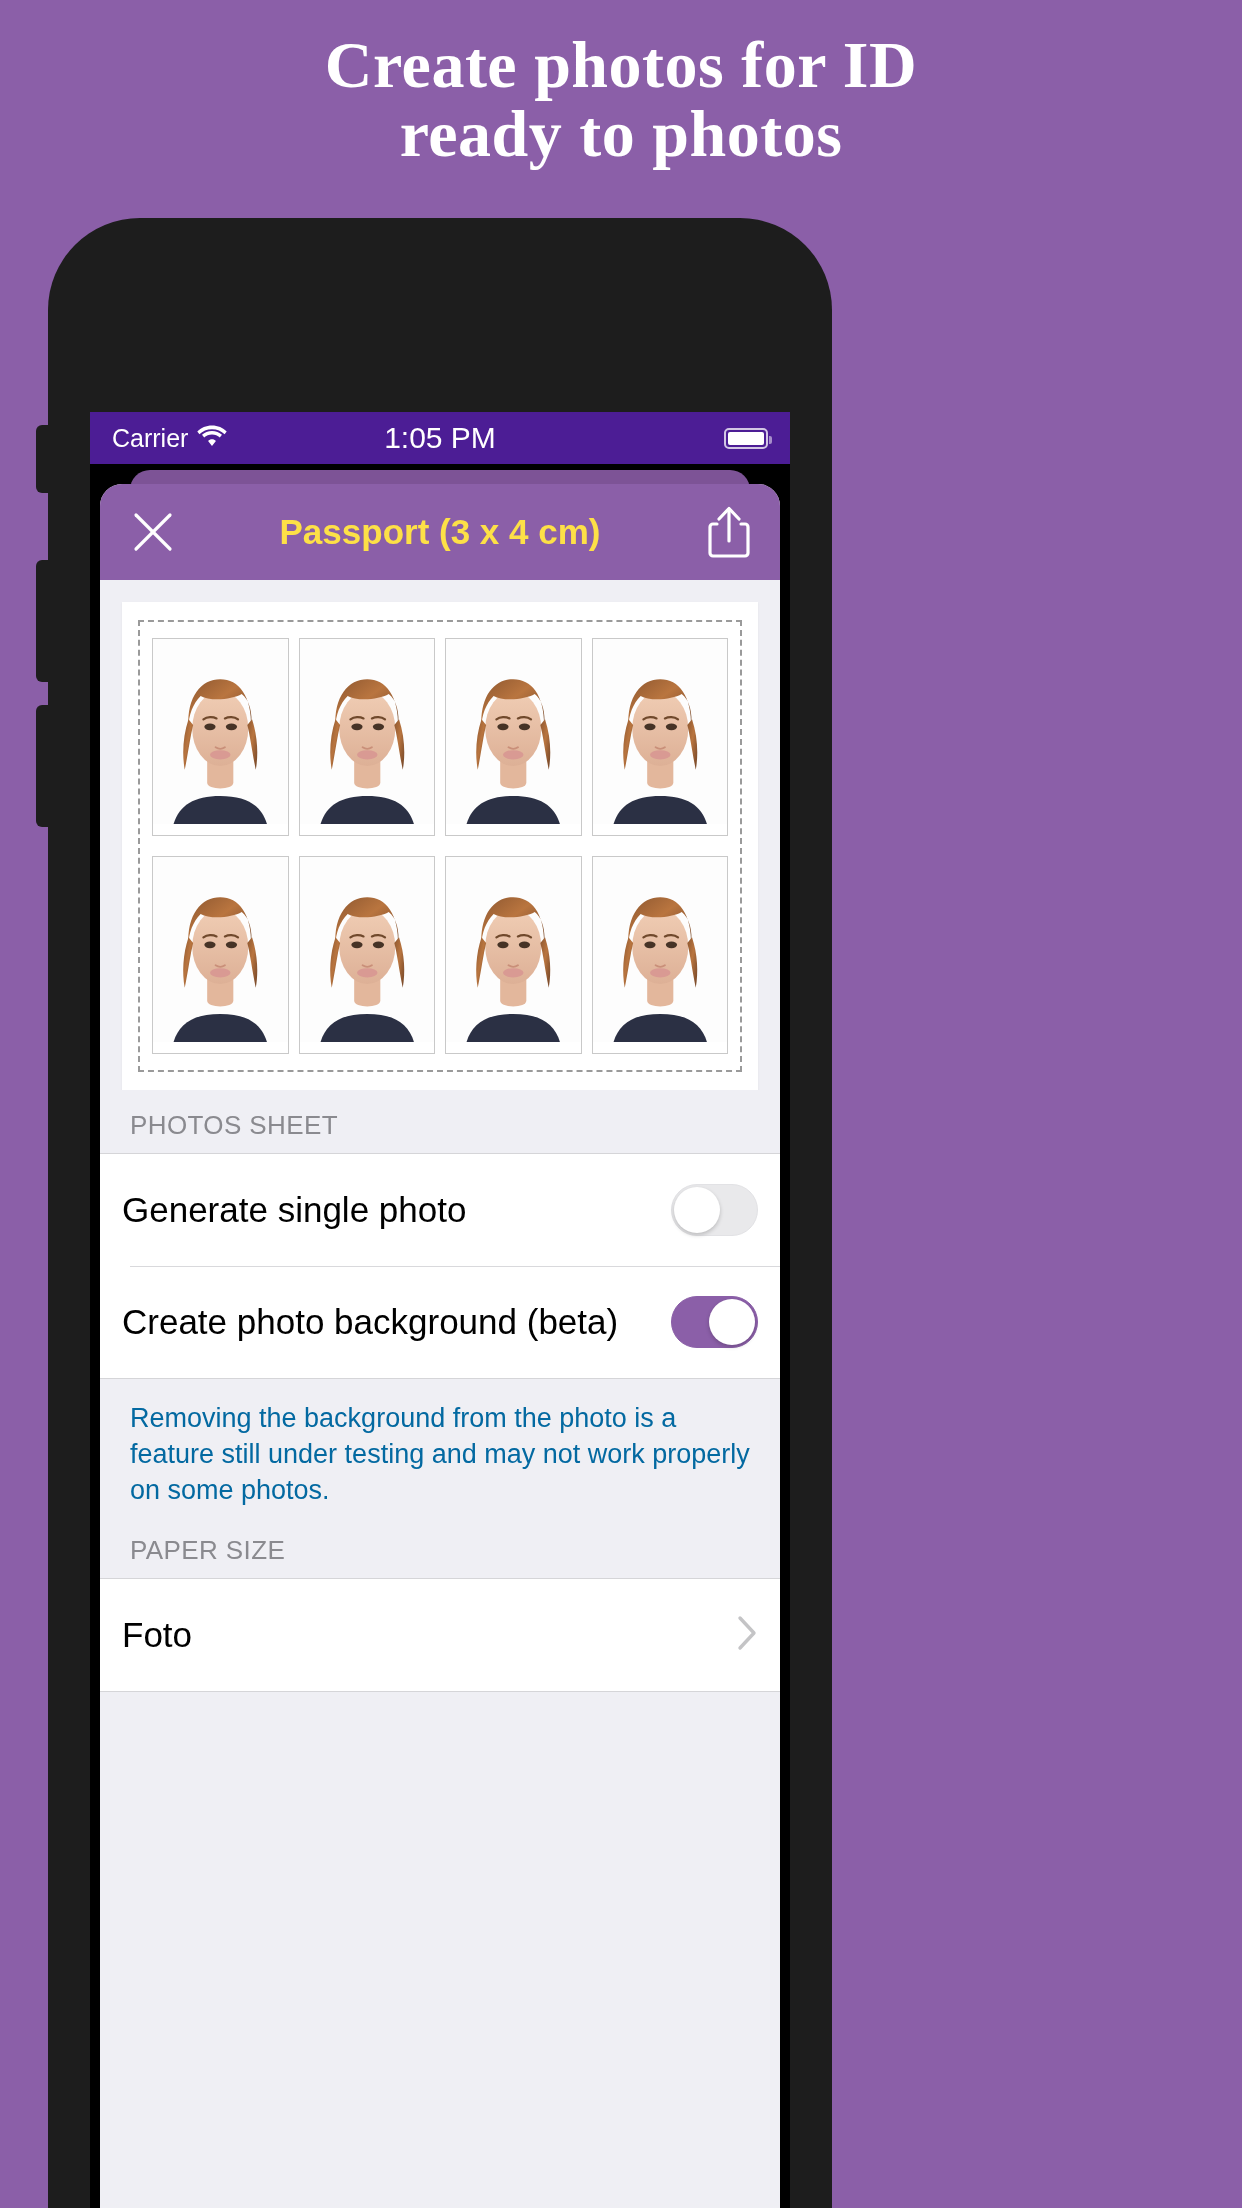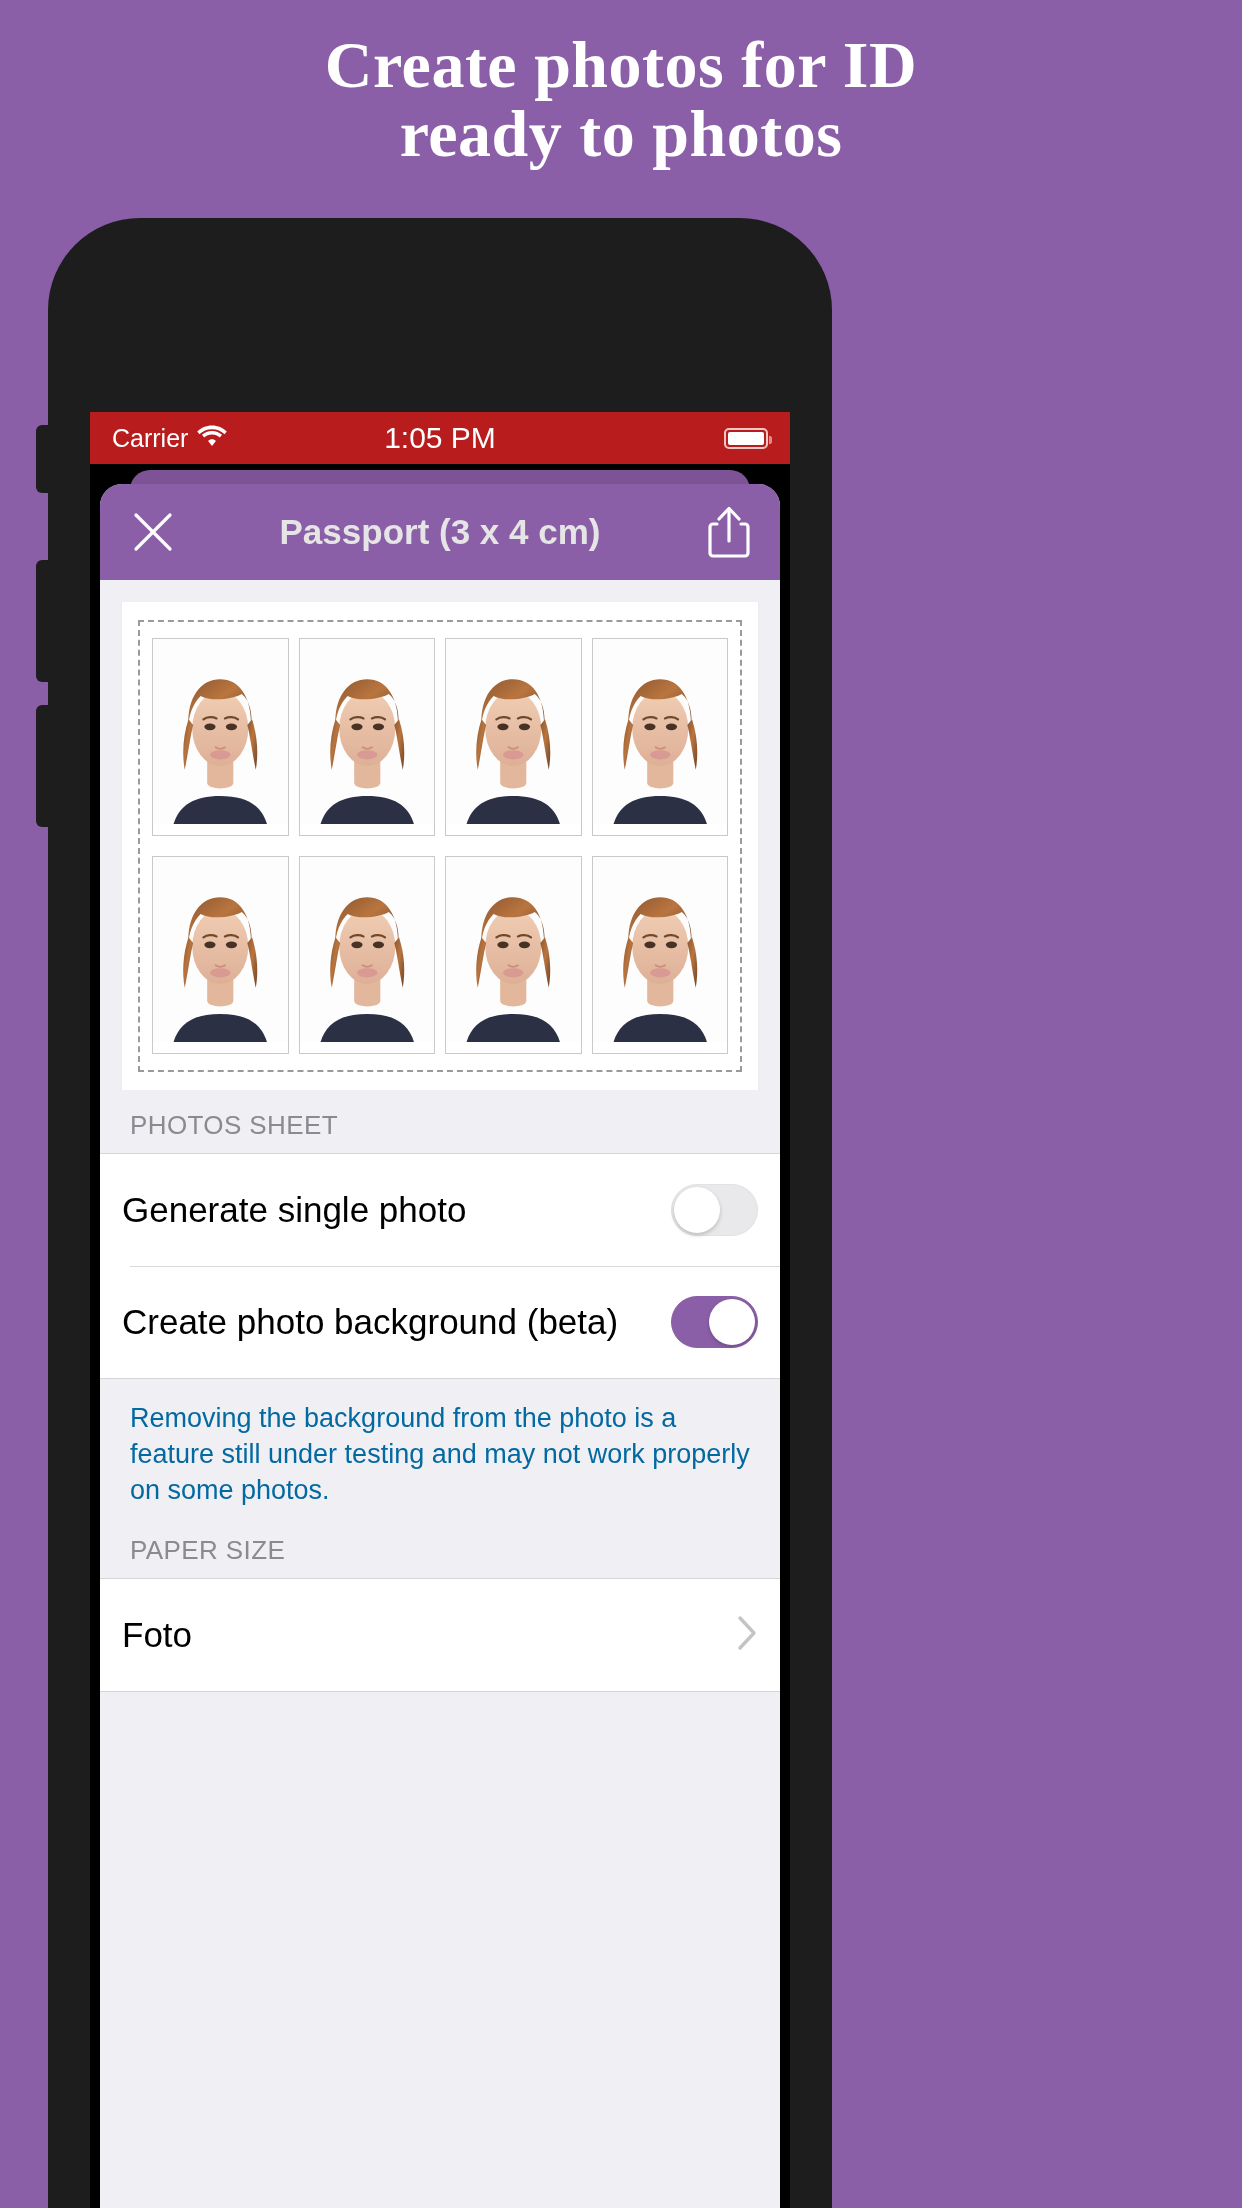--- a/index.html
+++ b/index.html
@@ -55,21 +55,21 @@
     width:700px;
     height:1796px;
     background:#000;
     overflow:hidden;
     z-index:10;
   }
 
   
   .statusbar {
     height:52px;
-    background:#b91c1c;
+    background:#4c1d95;
     color:#fff;
     display:flex;
     align-items:center;
     padding:16px 22px;
     font-size:25px;
     position:relative;
   }
   .sb-left { display:flex; align-items:center; gap:9px; }
   .sb-center {
     position:absolute; left:0; right:0; text-align:center;
@@ -118,21 +118,21 @@
     height:96px;
     background:#8B5FA8;
     display:flex;
     align-items:center;
     padding:0 28px;
     position:relative;
     flex:0 0 auto;
   }
   .nav-title {
     position:absolute; left:0; right:0; text-align:center;
-    color:#e5e5e5; font-size:35px; font-weight:700;
+    color:#fde047; font-size:35px; font-weight:700;
     pointer-events:none;
   }
   .nav-btn { position:relative; z-index:2; display:flex; align-items:center; justify-content:center; cursor:pointer; }
   .nav-right { margin-left:auto; }
 
   
   .content { flex:1 1 auto; background:#efeff4; overflow:hidden; }
 
   
   .sheet-wrap { padding:22px 22px 0 22px; background:#efeff4; }

